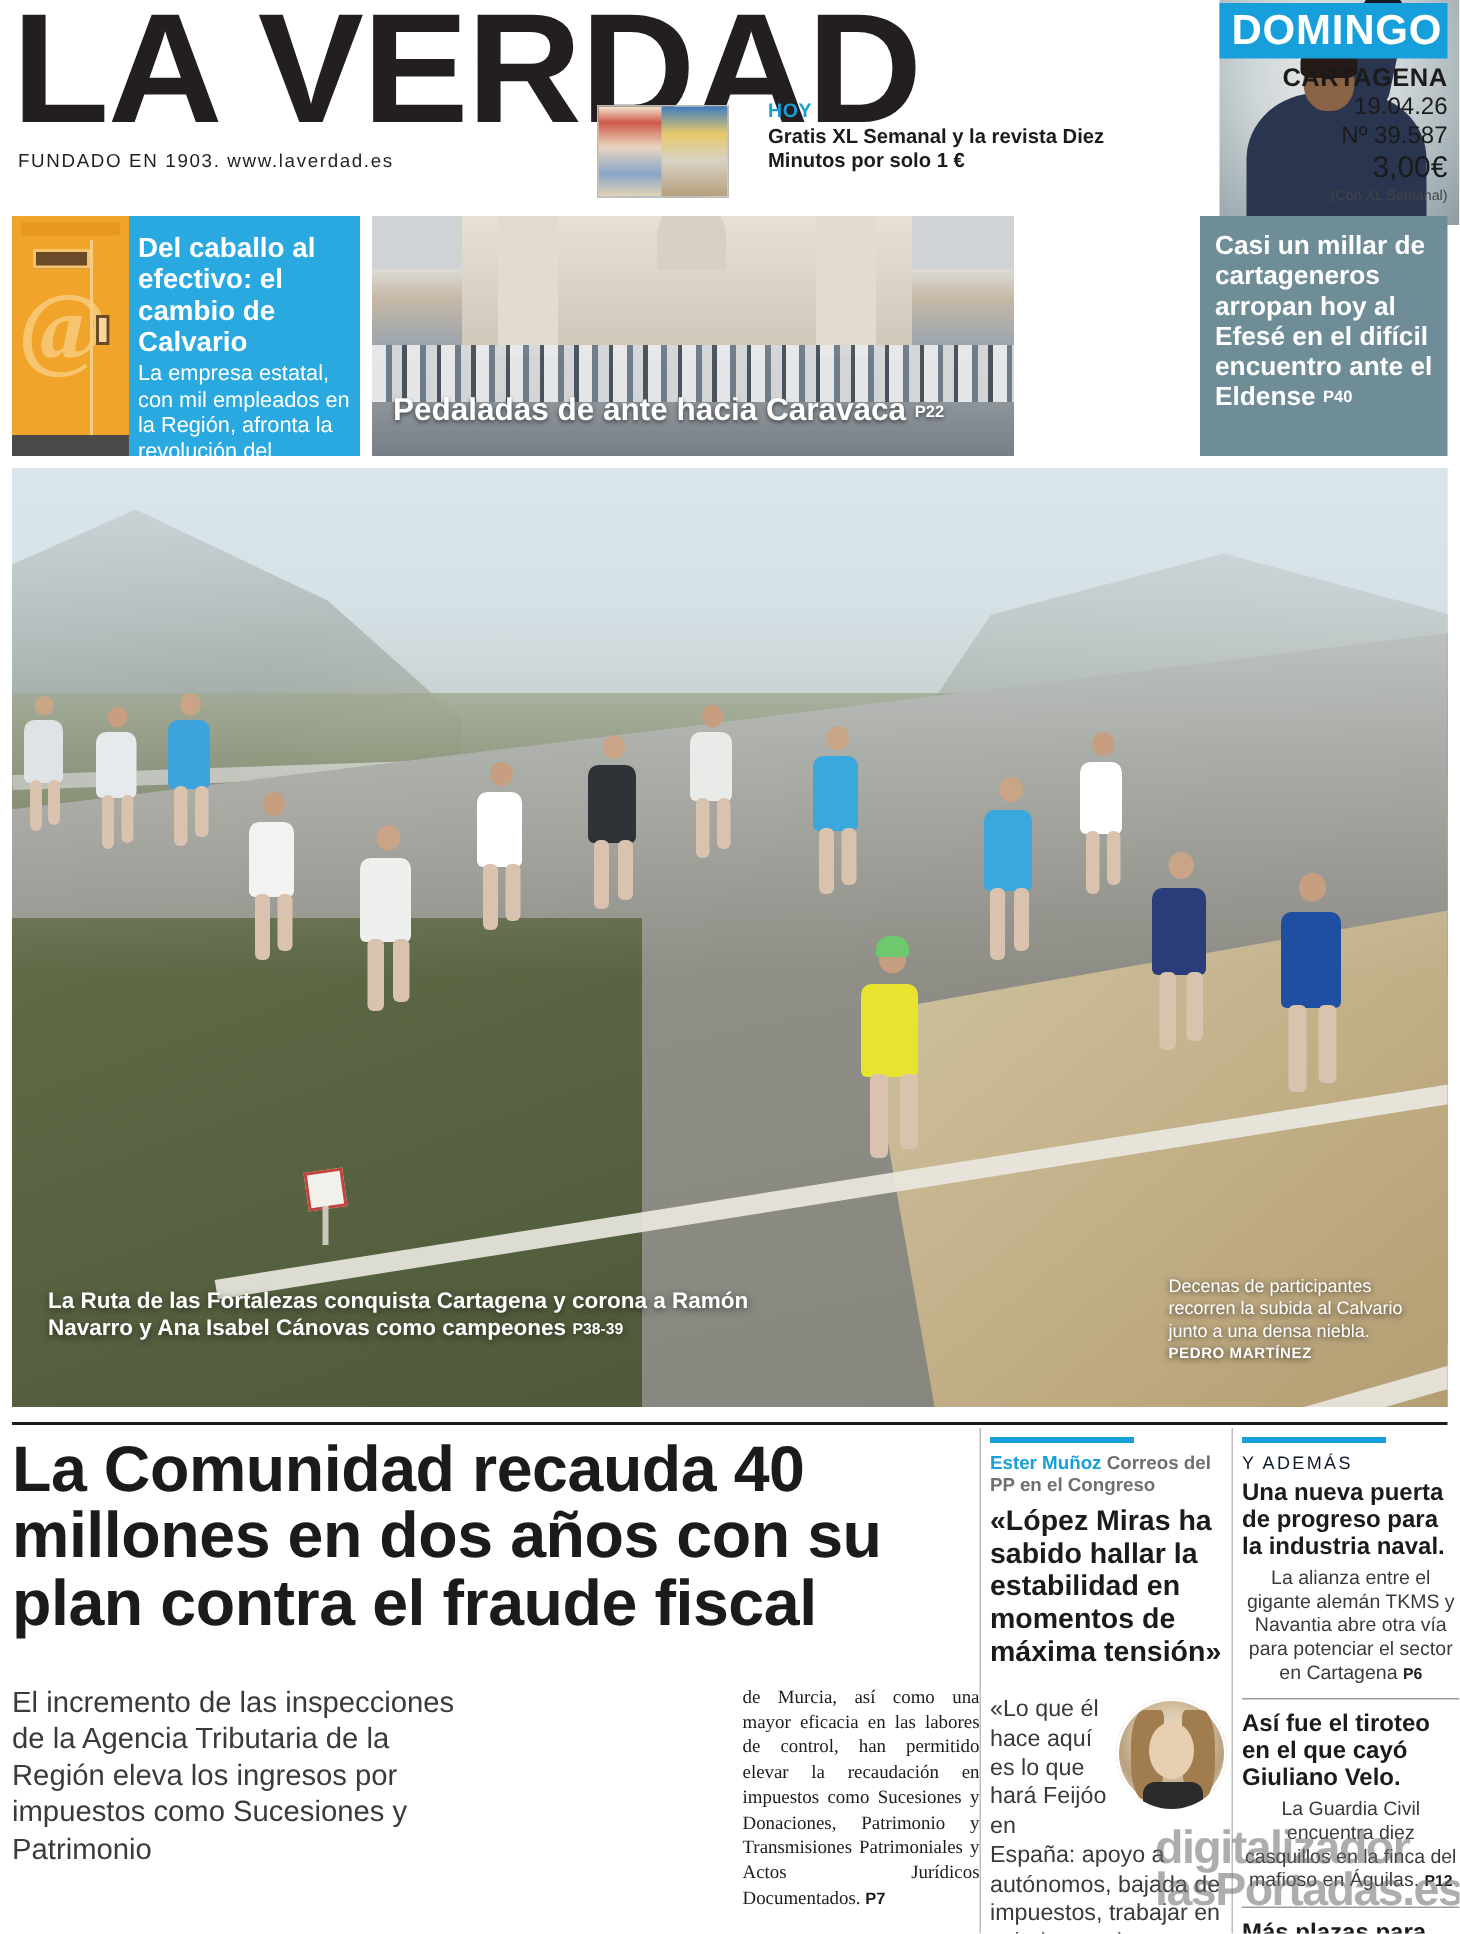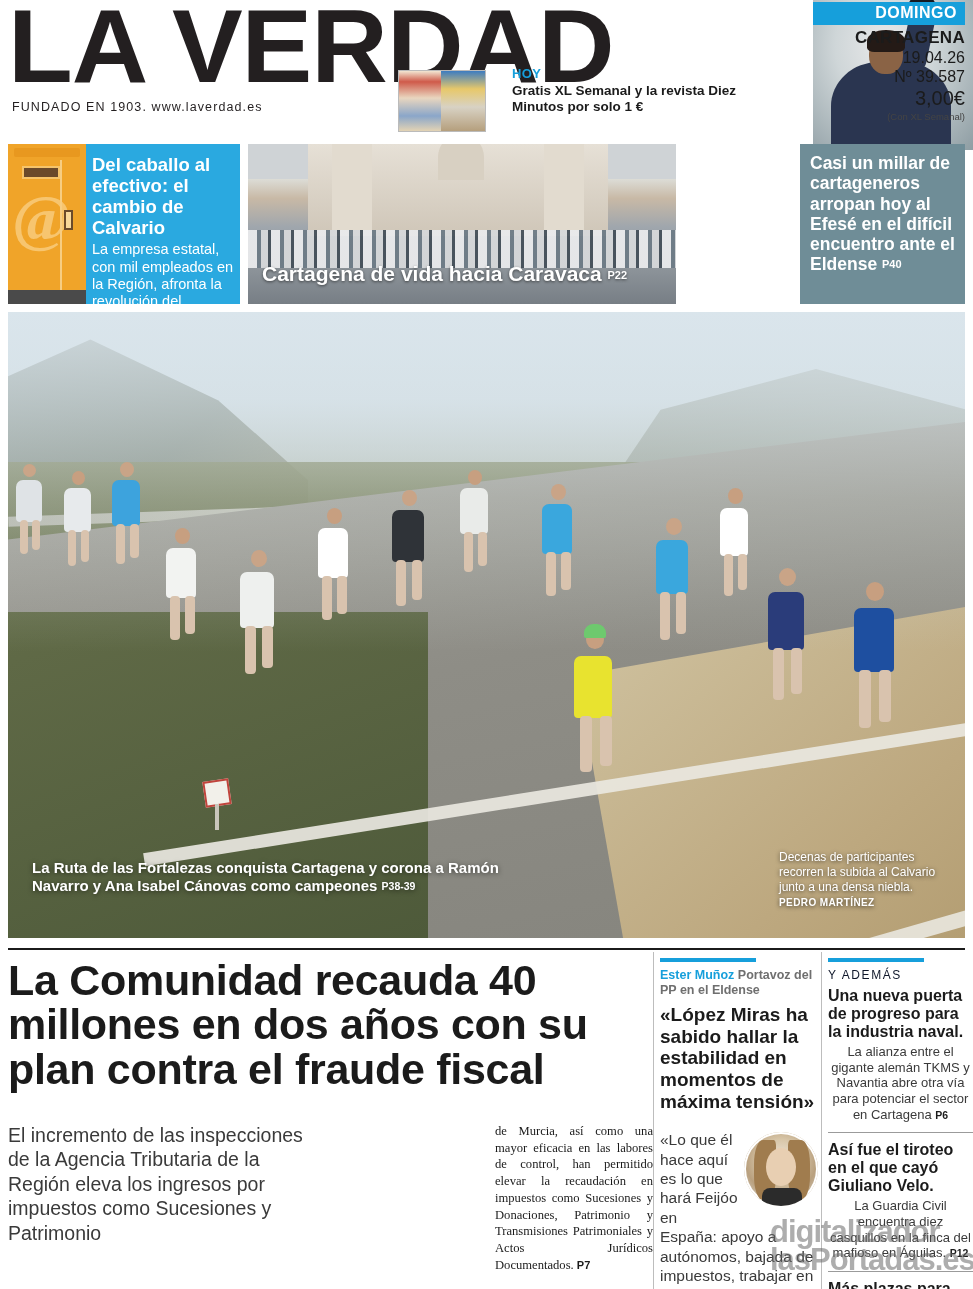--- a/index.html
+++ b/index.html
@@ -28,21 +28,21 @@
     margin-top: 2px; margin-left: 4px;
     font-size: 12.5px; letter-spacing: 1.1px; color: #231f20;
     font-weight: 400;
   }
 
   
   .dateblock {
     position: absolute; right: 8px; top: 2px; width: 152px; text-align: right;
   }
   .dow {
-    background: #169fdb; color:#fff; font-weight:700; font-size:16px;
+    background: #169fdb; color:#fff; font-weight:700; font-size:28px;
     letter-spacing: 0.5px; padding: 2px 8px 3px 8px; display:block;
     text-align: right;
   }
   .city { font-weight:700; font-size:17px; color:#1b1b1b; margin-top:3px; letter-spacing:0.3px;}
   .dline { font-size:16px; color:#1b1b1b; margin-top:1px; font-weight:400;}
   .price { font-size:20px; color:#1b1b1b; margin-top:1px; font-weight:400;}
   .pricenote { font-size:9.5px; color:#444; margin-top:1px;}
 
   
   .hoy { position:absolute; left:490px; top:66px; width:230px;margin-left:22px; }
@@ -300,21 +300,21 @@
     <div class="teaser t-center">
       <div class="cphoto">
         <div class="church">
           <div class="tower1"></div>
           <div class="tower2"></div>
           <div class="dome"></div>
         </div>
         <div class="crowd"></div>
         <div class="ground"></div>
       </div>
-      <div class="ccap"><span>Cartagena de vida hacia Caravaca</span> <span class="pg">P22</span></div>
+      <div class="ccap"><span>Pedaladas de ante hacia Caravaca</span> <span class="pg">P22</span></div>
     </div>
 
     <div class="teaser t-right">
       <div class="rtxt"><span>Casi un millar de cartageneros arropan hoy al Efesé en el difícil encuentro ante el Eldense</span> <span class="pg">P40</span></div>
     </div>
   </div>
 
   <div class="mainphoto">
     <div class="mp-hill-l"></div>
     <div class="mp-hill-r"></div>
@@ -422,21 +422,21 @@
 
     <div class="body-cols">
       <div class="bcol c2"><span>de Murcia, así como una mayor eficacia en las labores de control, han permitido elevar la recaudación en impuestos como Sucesiones y Donaciones, Patrimonio y Transmisiones Patrimoniales y Actos Jurídicos Documentados.</span> <span class="pg">P7</span></div>
     </div>
 
     <div class="vrule" style="left:645px; top:4px; height:337px;"></div>
     <div class="vrule" style="left:813px; top:4px; height:337px;"></div>
 
     <div class="col-quote">
       <div class="blue-bar"></div>
-      <div class="q-name"><span>Ester Muñoz</span> <span class="role">Portavoz del PP en el Eldense</span></div>
+      <div class="q-name"><span>Ester Muñoz</span> <span class="role">Correos del PP en el Congreso</span></div>
       <div class="q-head">«López Miras ha sabido hallar la estabilidad en momentos de máxima tensión»</div>
       <div class="q-body">
         <span class="q-portrait">
           <span class="hairL"></span>
           <span class="hairR"></span>
           <span class="face"></span>
           <span class="top"></span>
         </span>
         <span>«Lo que él hace aquí es lo que hará Feijóo en España: apoyo a autónomos, bajada de impuestos, trabajar en salud mental...</span> 
       </div>

